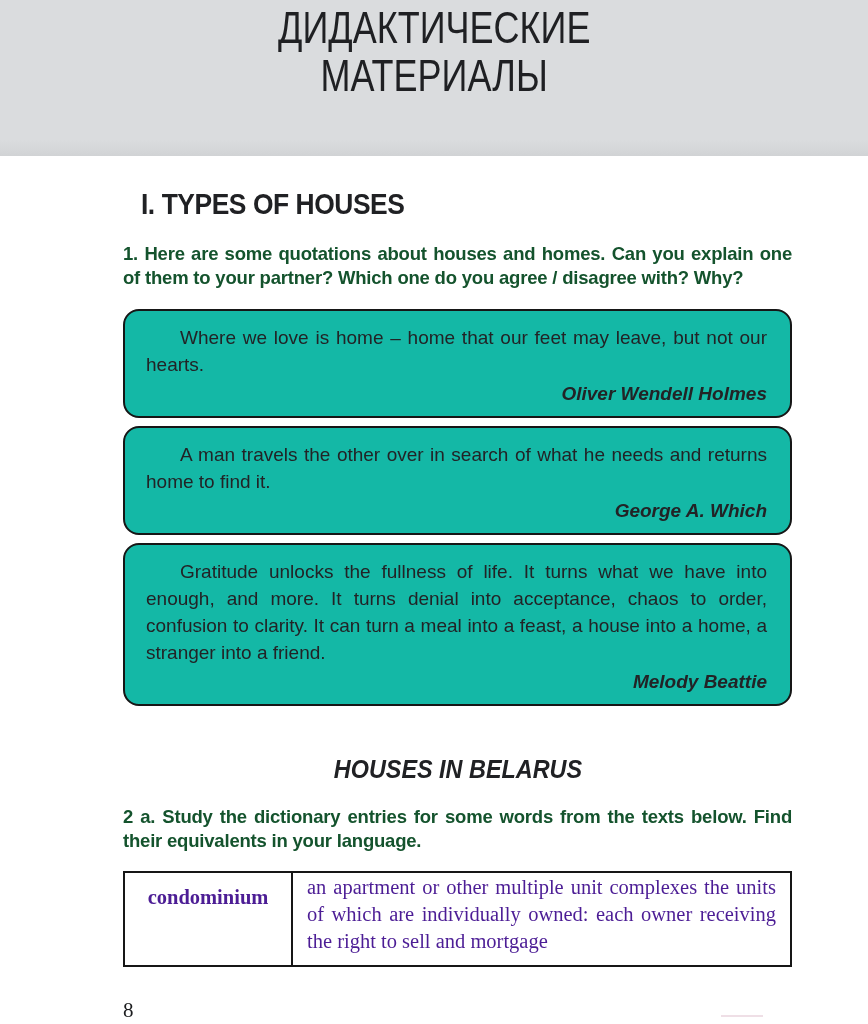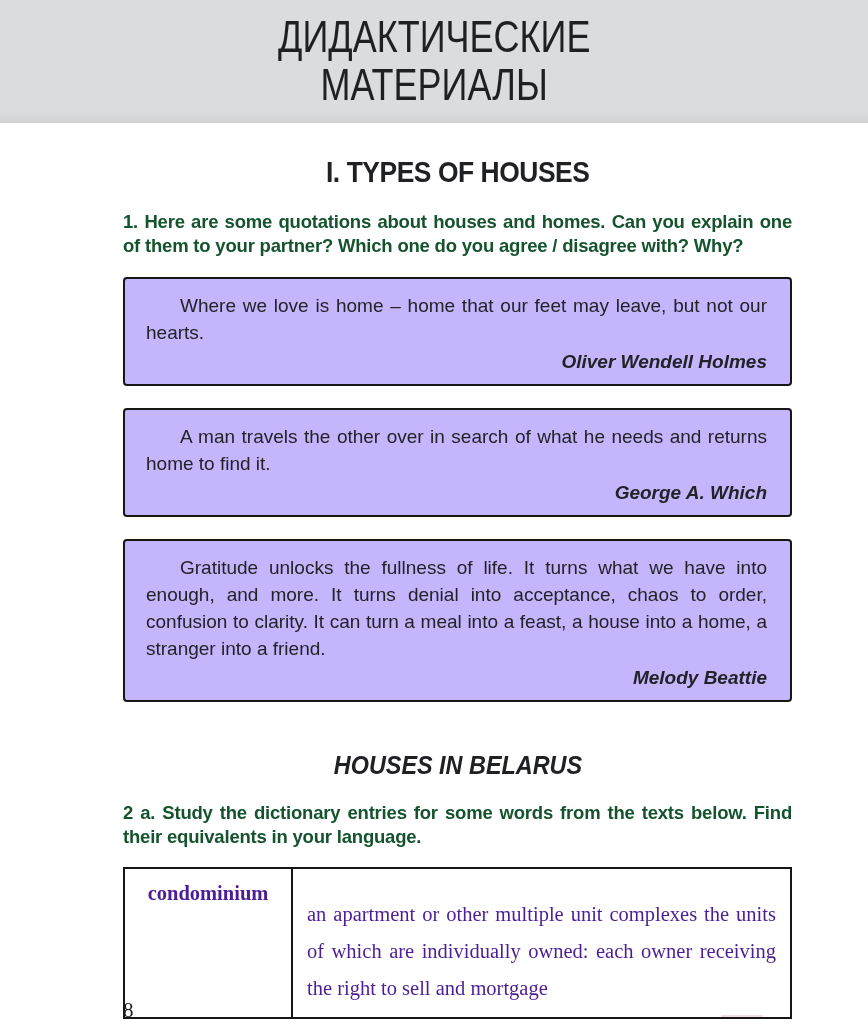--- a/index.html
+++ b/index.html
@@ -11,44 +11,44 @@
   }
   .page {
     position: relative;
     width: 868px; height: 1024px;
     overflow: hidden;
     background: #ffffff;
   }
 
   
   .banner {
-    width: 868px; height: 123px;
+    width: 868px; height: 156px;
     background: linear-gradient(#dadcde 0%, #dadcde 90%, #d1d3d5 100%);
     text-align: center;
-    padding-top: 13px;
+    padding-top: 4px;
     box-sizing: border-box;
   }
   .banner-line {
     display: inline-block;
     font-size: 45px;
     line-height: 48px;
     font-weight: 400;
     color: #1f2023;
     transform: scaleX(0.80);
     transform-origin: center;
     white-space: nowrap;
   }
 
   .content {
     position: absolute;
     left: 123px; top: 123px;
     width: 669px;
   }
 
-  .section-title-wrap { text-align: center; margin-top: 32px; }
+  .section-title-wrap { margin-top: 64px; }
   .section-title {
     display: inline-block;
     font-size: 30px; line-height: 34px;
     font-weight: bold;
     letter-spacing: -0.5px;
     transform: scaleX(0.88);
     transform-origin: center;
     white-space: nowrap;
     color: #202124;
   }
@@ -58,25 +58,25 @@
     font-weight: bold;
     font-size: 18.5px;
     line-height: 24px;
     letter-spacing: -0.2px;
     text-align: justify;
     color: #14532d;
   }
 
   .quotes { margin-top: 19px; }
   .quote {
-    background: #c4b5fd;
+    background: #14b8a6;
     border: 2.5px solid #161616;
-    border-radius: 4px;
+    border-radius: 16px;
     padding: 13px 23px 9px 21px;
-    margin-bottom: 22px;
+    margin-bottom: 8px;
     font-size: 19px;
     line-height: 27px;
     color: #222326;
   }
   .quote-text {
     margin: 0;
     text-align: justify;
     text-indent: 34px;
   }
   .quote-author {
@@ -108,22 +108,22 @@
   }
   .dict-table td { border: 2.5px solid #161616; vertical-align: top; }
   .term-cell {
     width: 168px;
     font-weight: bold;
     text-align: center;
     padding: 13px 6px 10px 6px;
     box-sizing: border-box;
   }
   .def-cell {
-    padding: 27px 14px 10px 14px;
-    line-height: 37px;
+    padding: 1px 14px 10px 14px;
+    line-height: 27px;
     text-align: justify;
   }
 
   .page-number {
     position: absolute;
     left: 123px; top: 998px;
     font-family: "Liberation Serif", serif;
     font-size: 21px;
     color: #1c1d1f;
   }

